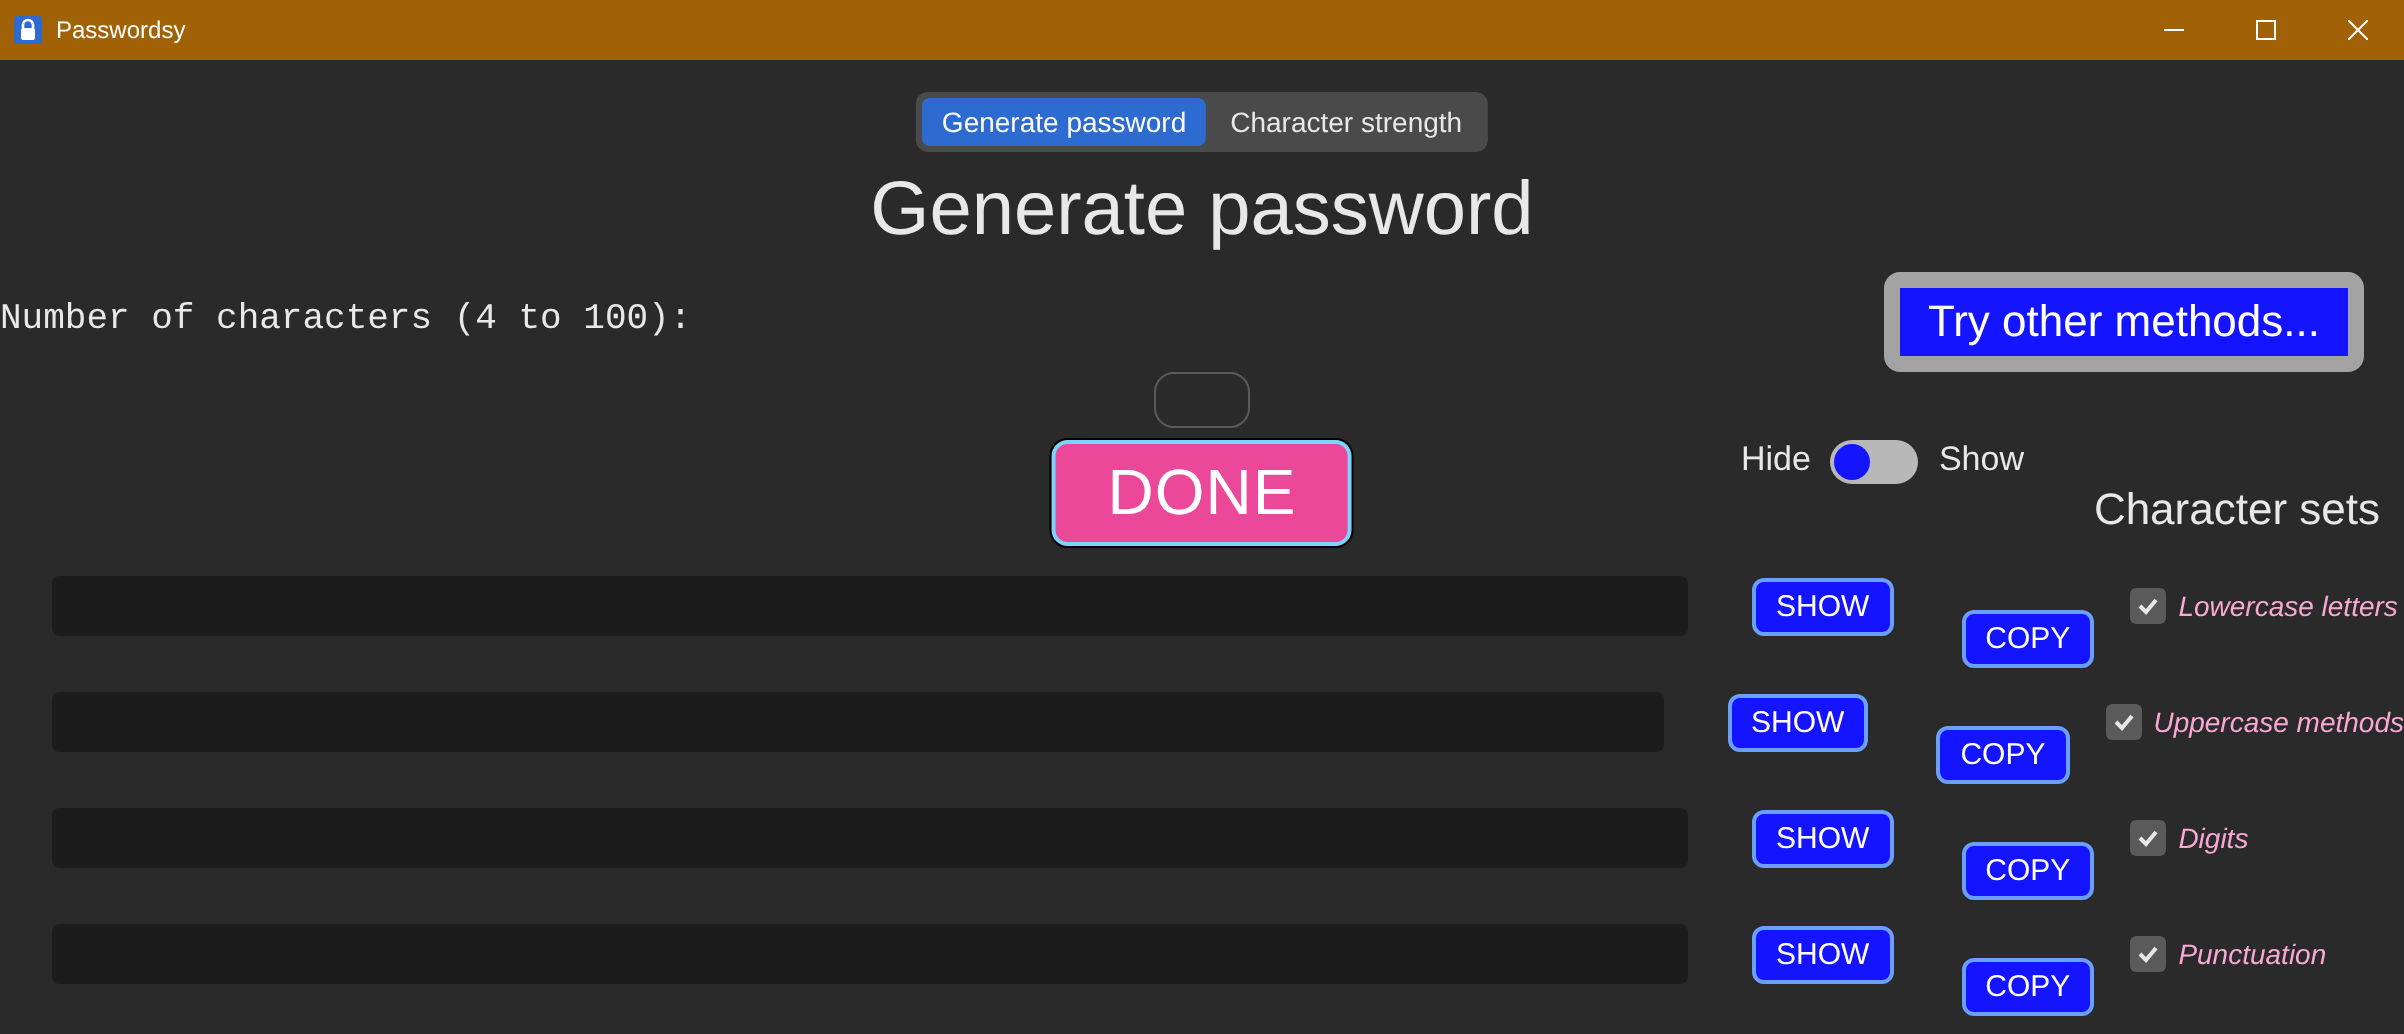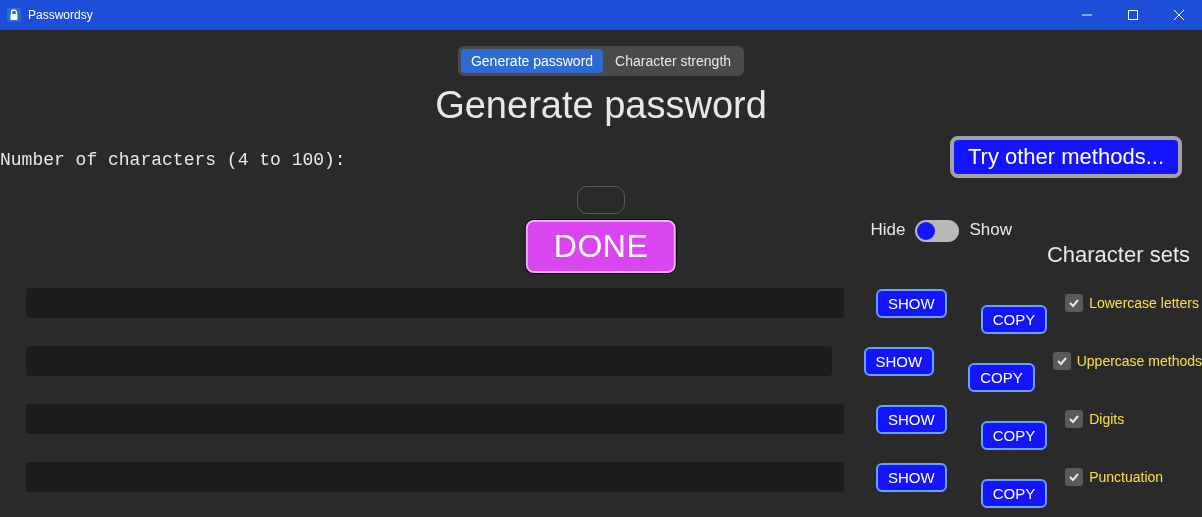--- a/index.html
+++ b/index.html
@@ -1,55 +1,55 @@
 <!DOCTYPE html>
 <html><head>
 <meta charset="utf-8">
 <style>
   * { box-sizing: border-box; margin: 0; padding: 0; }
   html, body { width: 1202px; height: 517px; overflow: hidden; font-family: "Segoe UI", Arial, sans-serif; background: #2a2a2a; color: #e8e8e8; }
   
-  .titlebar { height: 30px; background: #1d4ed8; display: flex; align-items: center; justify-content: space-between; }
+  .titlebar { height: 30px; background: #a16207; display: flex; align-items: center; justify-content: space-between; }
   .tb-left { display: flex; align-items: center; gap: 6px; padding-left: 6px; }
   .app-icon { width: 16px; height: 16px; display:flex; align-items:center; justify-content:center; }
   .tb-title { font-size: 12px; color: #fff; }
   .win-controls { display: flex; height: 100%; }
   .win-btn { width: 46px; height: 30px; display: flex; align-items: center; justify-content: center; color: #fff; }
   .win-btn svg { display:block; }
   
   .app-body { position: relative; width: 100%; height: calc(517px - 30px); background: #2a2a2a; }
   
   .tabs { position:absolute; top:16px; left:50%; transform:translateX(-50%); display:flex; align-items:center; background:#4a4a4a; border-radius:6px; padding:3px; gap:2px; }
   .tab { font-size:14px; padding:4px 10px; border-radius:4px; color:#e8e8e8; white-space:nowrap; }
   .tab.active { background:#2d6bd1; color:#fff; }
   
   .page-title { position:absolute; top:54px; left:0; right:0; text-align:center; font-size:38px; font-weight:400; color:#e8e8e8; }
   .subtitle { position:absolute; top:120px; left:0; right:0; text-align:left; font-size:18px; color:#e8e8e8;font-family:Liberation Mono, monospace; }
   
   .count-input { position:absolute; top:156px; left:50%; transform:translateX(-50%); width:48px; height:28px; border:1px solid #5a5a5a; border-radius:10px; background:#2a2a2a; color:#e8e8e8; text-align:center; font-size:14px; }
   
-  .done-btn { position:absolute; top:190px; left:50%; transform:translateX(-50%); background:#d946ef; color:#fff; font-size:32px; font-weight:500; padding:6px 26px; border:2px solid #f0abfc; border-radius:8px; box-shadow: 0 0 0 1px #000; letter-spacing:0.5px; }
+  .done-btn { position:absolute; top:190px; left:50%; transform:translateX(-50%); background:#ec4899; color:#fff; font-size:32px; font-weight:500; padding:6px 26px; border:2px solid #7dd3fc; border-radius:8px; box-shadow: 0 0 0 1px #000; letter-spacing:0.5px; }
   
-  .other-methods { position:absolute; top:106px; right:20px; background:#1414ff; color:#fff; font-size:22px; padding:4px 14px; border:4px solid #a3a3a3; border-radius:8px; }
+  .other-methods { position:absolute; top:106px; right:20px; background:#1414ff; color:#fff; font-size:22px; padding:4px 14px; border:8px solid #a3a3a3; border-radius:8px; }
   
   .toggle-row { position:absolute; top:190px; right:190px; display:flex; align-items:flex-start; gap:10px; font-size:17px; }
   .toggle { position:relative; width:44px; height:22px; background:#b8b8b8; border-radius:11px; }
   .toggle .knob { position:absolute; left:2px; top:2px; width:18px; height:18px; background:#1414ff; border-radius:50%; }
   
   .charset-head { position:absolute; top:212px; right:12px; font-size:22px; color:#e8e8e8; }
   
   .pw-rows { position:absolute; top:258px; left:26px; right:0; }
   .pw-row { display:flex; align-items:center; margin-bottom:28px; height:30px; }
   .pw-field { width:818px; height:30px; background:#1d1c1c; border:none; border-radius:4px; color:#e8e8e8; padding:0 8px; font-size:14px; }
   .small-btn { margin-left:32px; background:#1414ff; color:#fff; font-size:15px; font-weight:500; padding:4px 10px; border:2px solid #6a9eff; border-radius:6px; }
   .copy-btn { margin-left:34px;margin-top:32px; }
   .chk-wrap { margin-left:18px; display:flex; align-items:center; gap:6px; }
   .chk { width:18px; height:18px; background:#5a5a5a; border-radius:3px; display:flex; align-items:center; justify-content:center; }
   .chk svg { display:block; }
-  .chk-label { font-size:14px; color:#fde047; white-space:nowrap; }
+  .chk-label { font-size:14px; color:#f9a8d4; white-space:nowrap;font-style:italic; }
 </style>
 </head>
 <body>
 
 <div class="titlebar">
   <div class="tb-left">
     <span class="app-icon">
       <svg width="16" height="16" viewBox="0 0 16 16">
         <rect x="1" y="1" width="14" height="14" rx="2" fill="#2d6bd1"></rect>
         <rect x="4.5" y="7" width="7" height="6" rx="1" fill="#fff"></rect>

